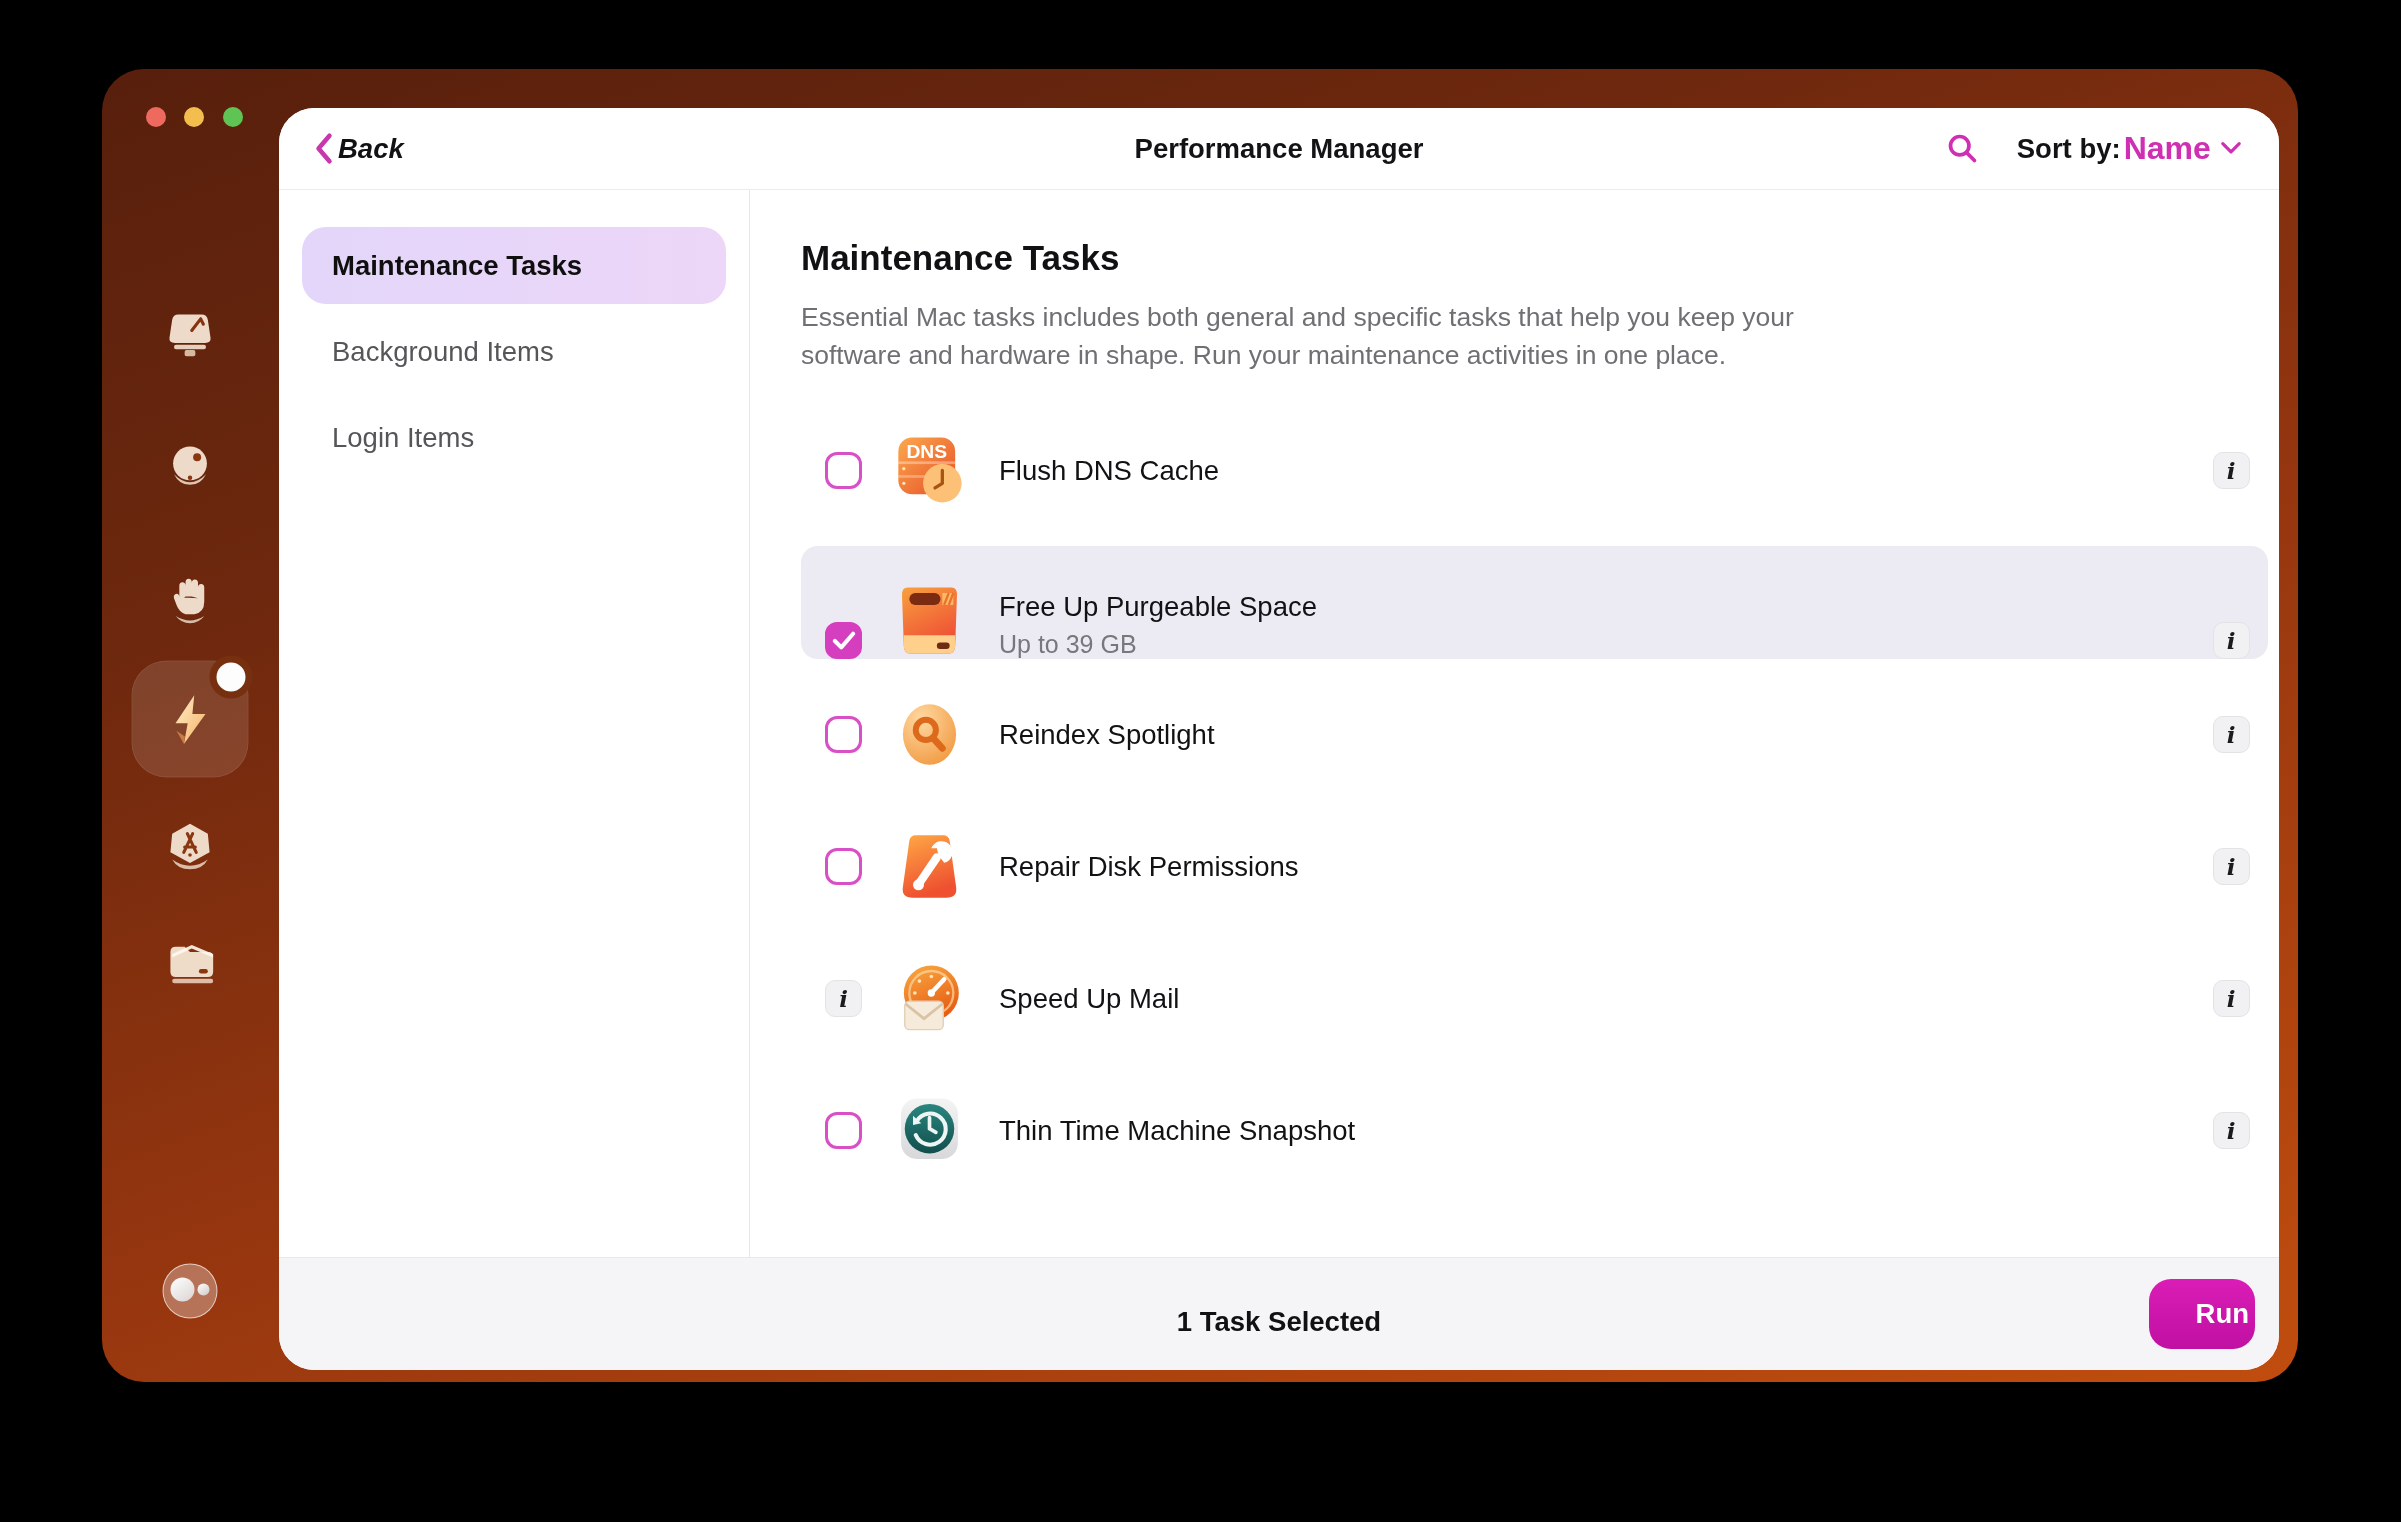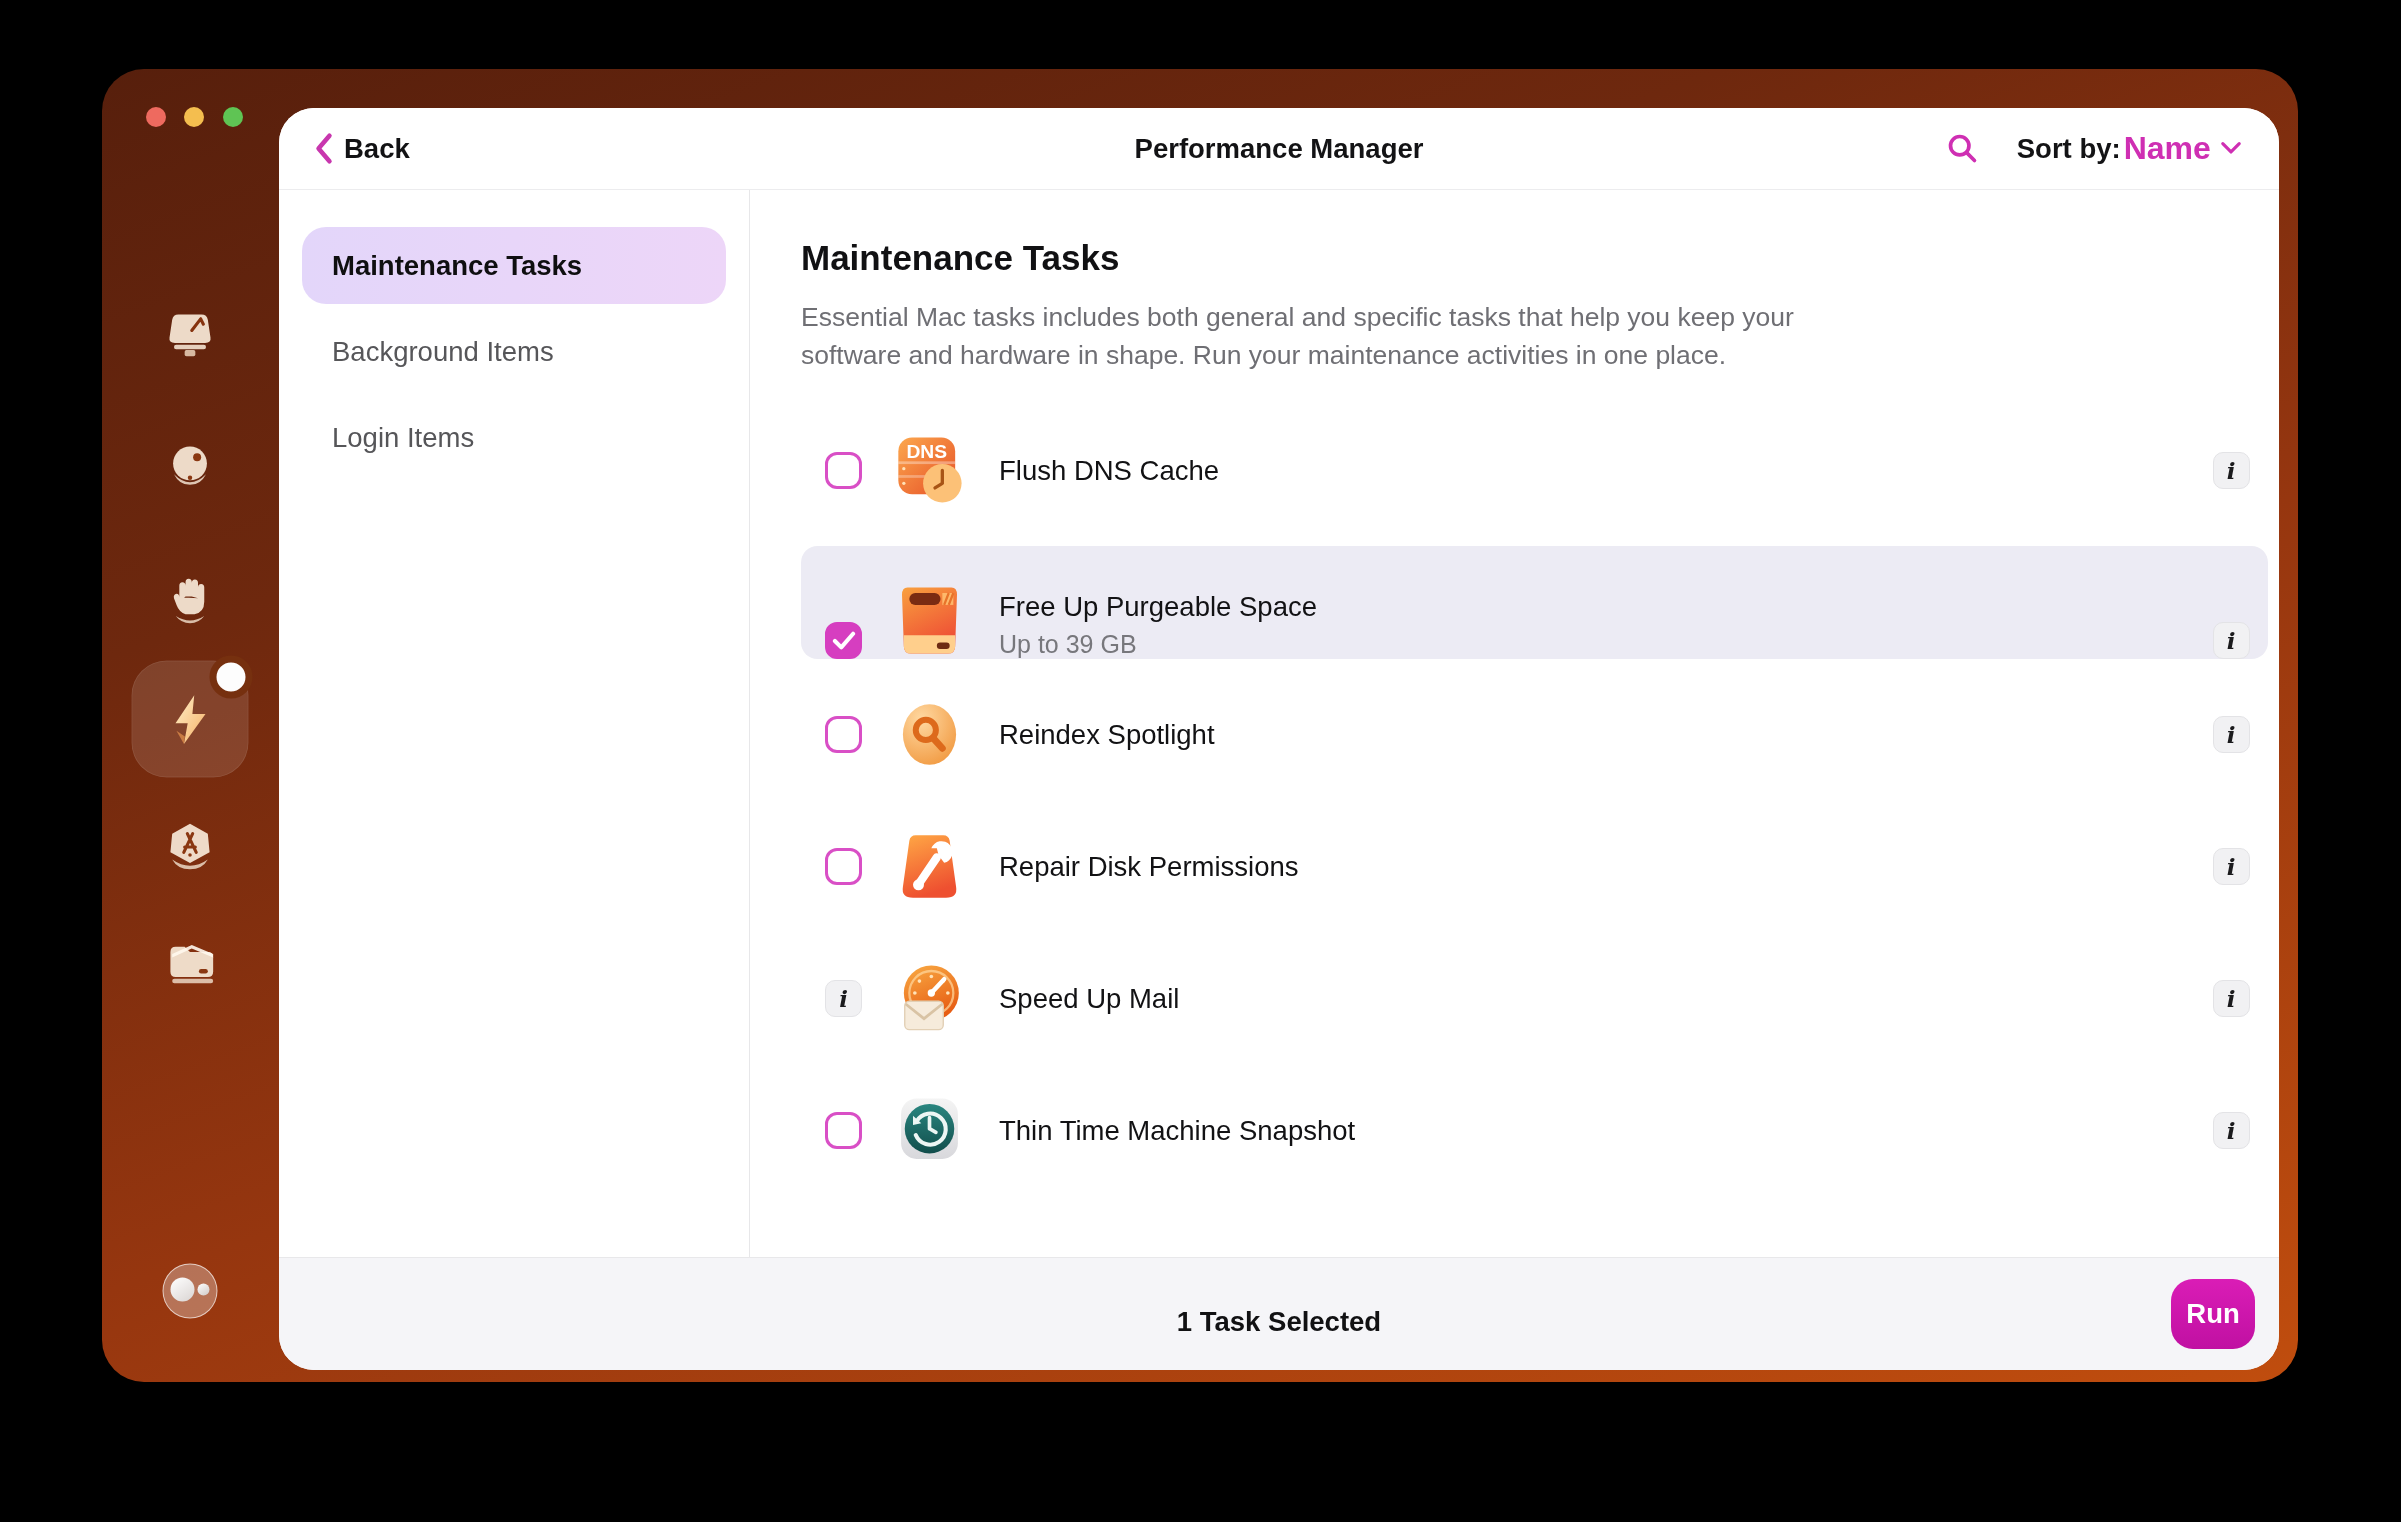--- a/index.html
+++ b/index.html
@@ -31,21 +31,21 @@
   .rail-avatar .dot-small{position:absolute;right:7.3px;top:19px;width:12px;height:12px;border-radius:50%;
     background:linear-gradient(145deg,#FFFFFF,#CFC9C7);}
 
   
   .content{position:absolute;left:177px;top:39px;width:2000px;height:1262px;background:#FFFFFF;
     border-radius:35px;overflow:hidden;}
 
   
   .topbar{position:absolute;left:0;top:0;width:100%;height:81px;background:#FFFFFF;
     border-bottom:1.8px solid #ECECEE;display:flex;align-items:center;}
-  .back{display:flex;align-items:center;gap:10px;margin-left:35px;cursor:default;}
+  .back{display:flex;align-items:center;gap:4px;margin-left:35px;cursor:default;font-style:italic;}
   .back-label{font-size:27.5px;font-weight:600;color:#121214;}
   .title{position:absolute;left:50%;transform:translateX(-50%);font-size:27.5px;font-weight:700;color:#131315;}
   .topbar-right{position:absolute;right:37px;display:flex;align-items:center;gap:37px;}
   .sortwrap{display:flex;align-items:center;gap:3px;}
   .sortby{font-size:27.5px;font-weight:600;color:#131315;}
   .sortval{display:flex;align-items:center;gap:9.2px;}
   .sortval span{font-size:32px;font-weight:700;color:#CF2FB3;}
 
   
   .body{position:absolute;left:0;top:82px;width:100%;height:1068px;display:flex;}
@@ -72,23 +72,23 @@
   .info-badge{width:37px;height:37px;border-radius:10px;background:#F1F1F3;border:1.8px solid #E3E3E6;
     box-sizing:border-box;display:flex;align-items:center;justify-content:center;
     font-family:"DejaVu Serif",serif;font-style:italic;font-weight:700;font-size:23px;color:#1B1B1D;}
   .info-badge.right{margin-left:auto;margin-right:18.3px;}
 
   
   .footbar{position:absolute;left:0;bottom:0;width:100%;height:112px;background:#F5F5F8;
     border-top:1.8px solid #E8E8EA;}
   .status{position:absolute;left:50%;top:50%;transform:translate(-50%,-50%);
     font-size:27.5px;font-weight:700;color:#111113;margin-top:8px;}
-  .run{position:absolute;right:24px;top:50%;transform:translateY(-50%);width:84px;height:70px;
+  .run{position:absolute;right:24px;top:50%;transform:translateY(-50%);width:106px;height:70px;
     border:none;border-radius:22px;background:linear-gradient(180deg,#DA1DB6,#C010A2);
-    color:#fff;font-size:27.5px;font-weight:700;font-family:"Liberation Sans",sans-serif;cursor:pointer;}
+    color:#fff;font-size:27.5px;font-weight:700;font-family:"Liberation Sans",sans-serif;cursor:pointer;text-align:right;}
 
   svg{display:block;}
 </style>
 </head>
 <body>
 
 <div class="canvas">
   <div class="window">
 
     <div class="traffic">

